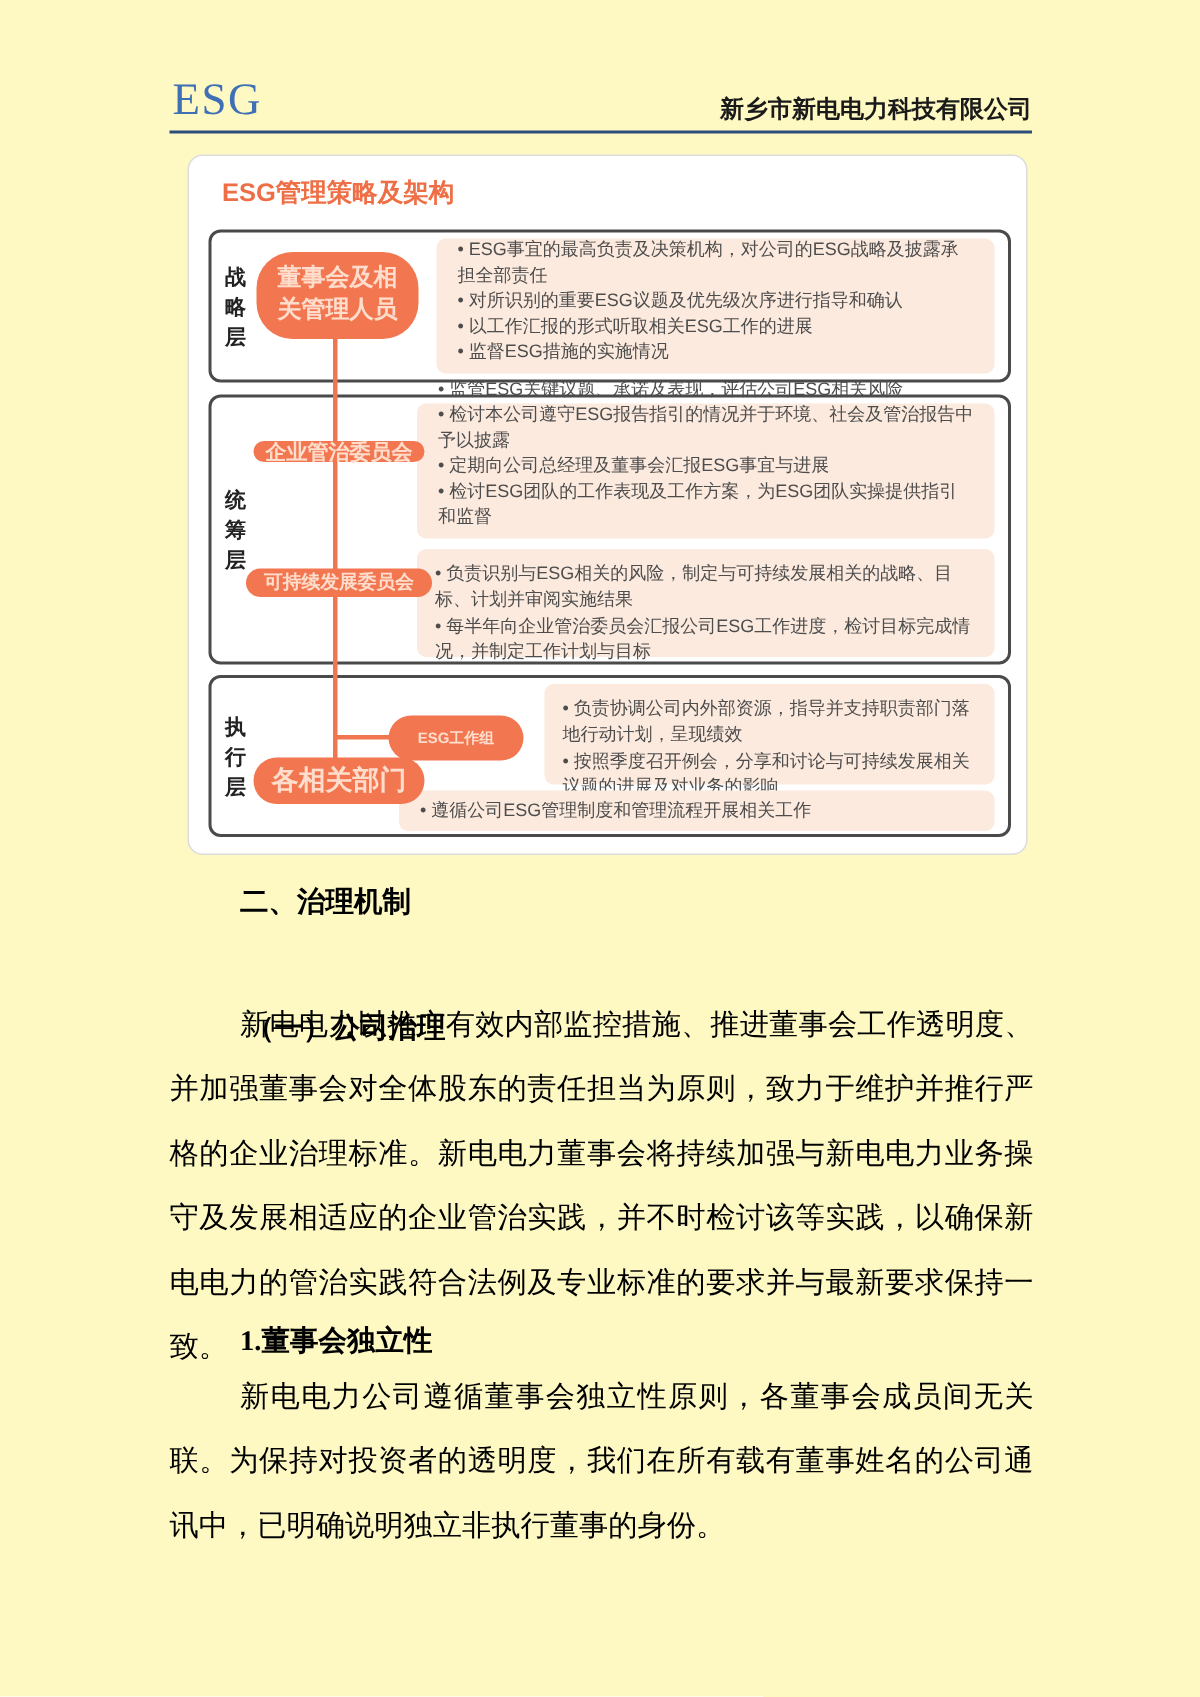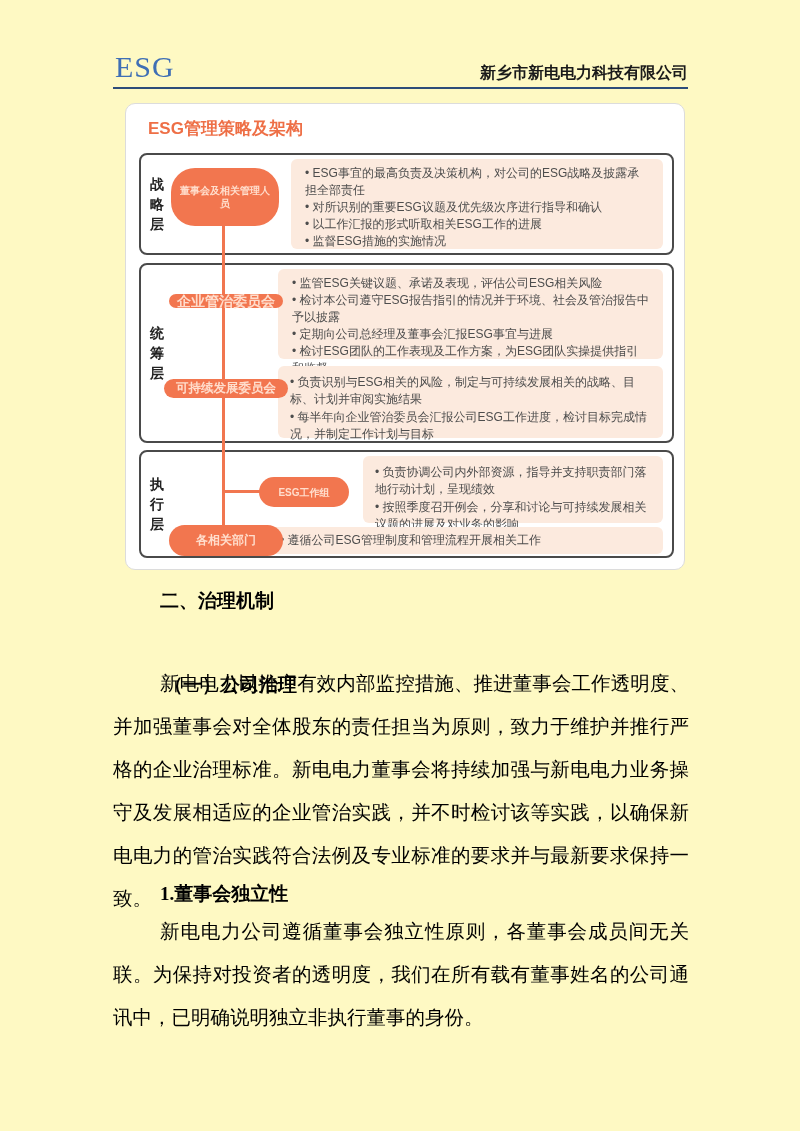--- a/index.html
+++ b/index.html
@@ -48,30 +48,30 @@
   .vl2 { top:219px; }
   .vl3 { top:370px; }
   .conn { position:absolute; background:#f1764f; z-index:1; }
   .vline   { left:96px; top:122px; width:3px; height:301px; }
   .hbranch { left:96px; top:386px; width:38px; height:3px; }
   .pill {
     position:absolute; background:#f2764f; color:#ffddcc;
     display:flex; align-items:center; justify-content:center;
     text-align:center; font-weight:600; z-index:2; line-height:1.3;
   }
-  .pill.p1 { left:45px;  top:64px;  width:108px; height:58px; border-radius:24px; font-size:10px; padding:0 8px; }
+  .pill.p1 { left:45px;  top:64px;  width:108px; height:58px; border-radius:24px; font-size:16px; padding:0 8px; }
   .pill.p2 { left:43px;  top:190px; width:114px; height:14px; border-radius:16px; font-size:14px; }
   .pill.p3 { left:38px;  top:275px; width:124px; height:19px; border-radius:16px; font-size:12.5px; }
   .pill.p4 { left:133px; top:373px; width:90px;  height:30px; border-radius:15px; font-size:10px; }
-  .pill.p5 { left:43px;  top:421px; width:114px; height:31px; border-radius:16px; font-size:12px; }
+  .pill.p5 { left:43px;  top:401px; width:114px; height:31px; border-radius:16px; font-size:18px; }
   .bbox {
     position:absolute; background:#fceade; border-radius:6px;
     color:#4d4d4d; font-size:12px; z-index:0;
   }
-  .bbox.spread { display:flex; flex-direction:column; justify-content:space-between; padding:6px 14px; }
+  .bbox.spread { display:flex; flex-direction:column; justify-content:flex-end; padding:6px 14px; }
   .bbox.wrap   { padding:8px 12px; line-height:1.45; }
   .bbox.single { display:flex; align-items:center; padding:0 14px; }
   .bb1 { left:165px; top:55px;  width:372px; height:90px; }
   .bb2 { left:152px; top:165px; width:385px; height:90px; }
   .bb3 { left:152px; top:262px; width:385px; height:72px; }
   .bb4 { left:237px; top:352px; width:300px; height:67px; }
   .bb5 { left:140px; top:423px; width:397px; height:27px; }
   .bullet::before { content:"•  "; }
   
   .h-sec  { position:absolute; left:160px; top:588px; font-size:19px; font-weight:bold; color:#000; }

